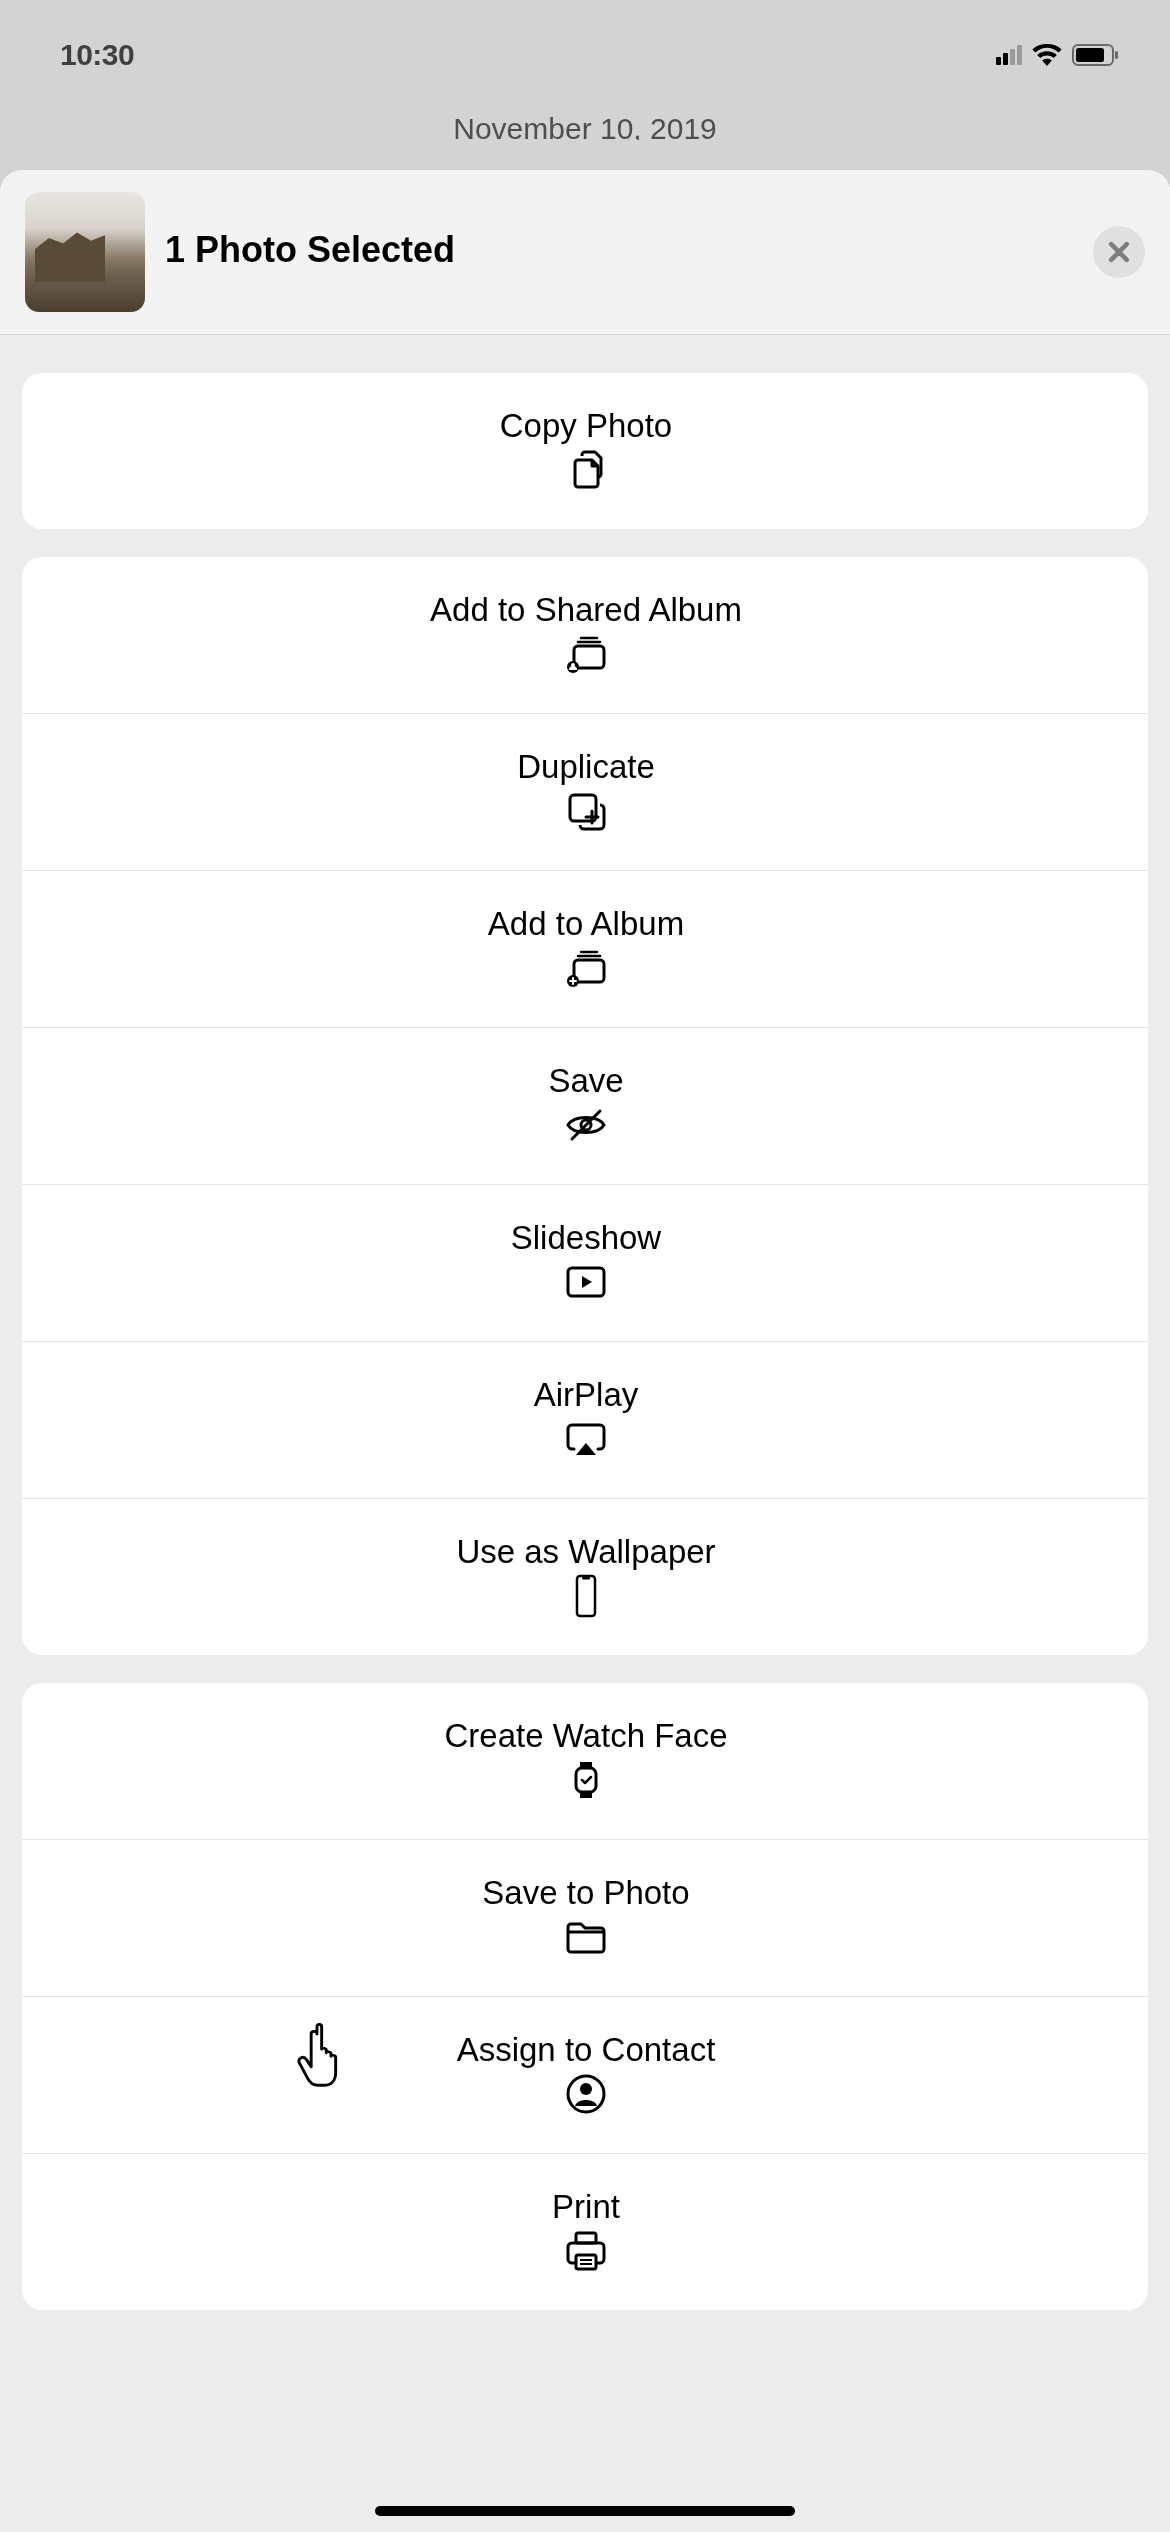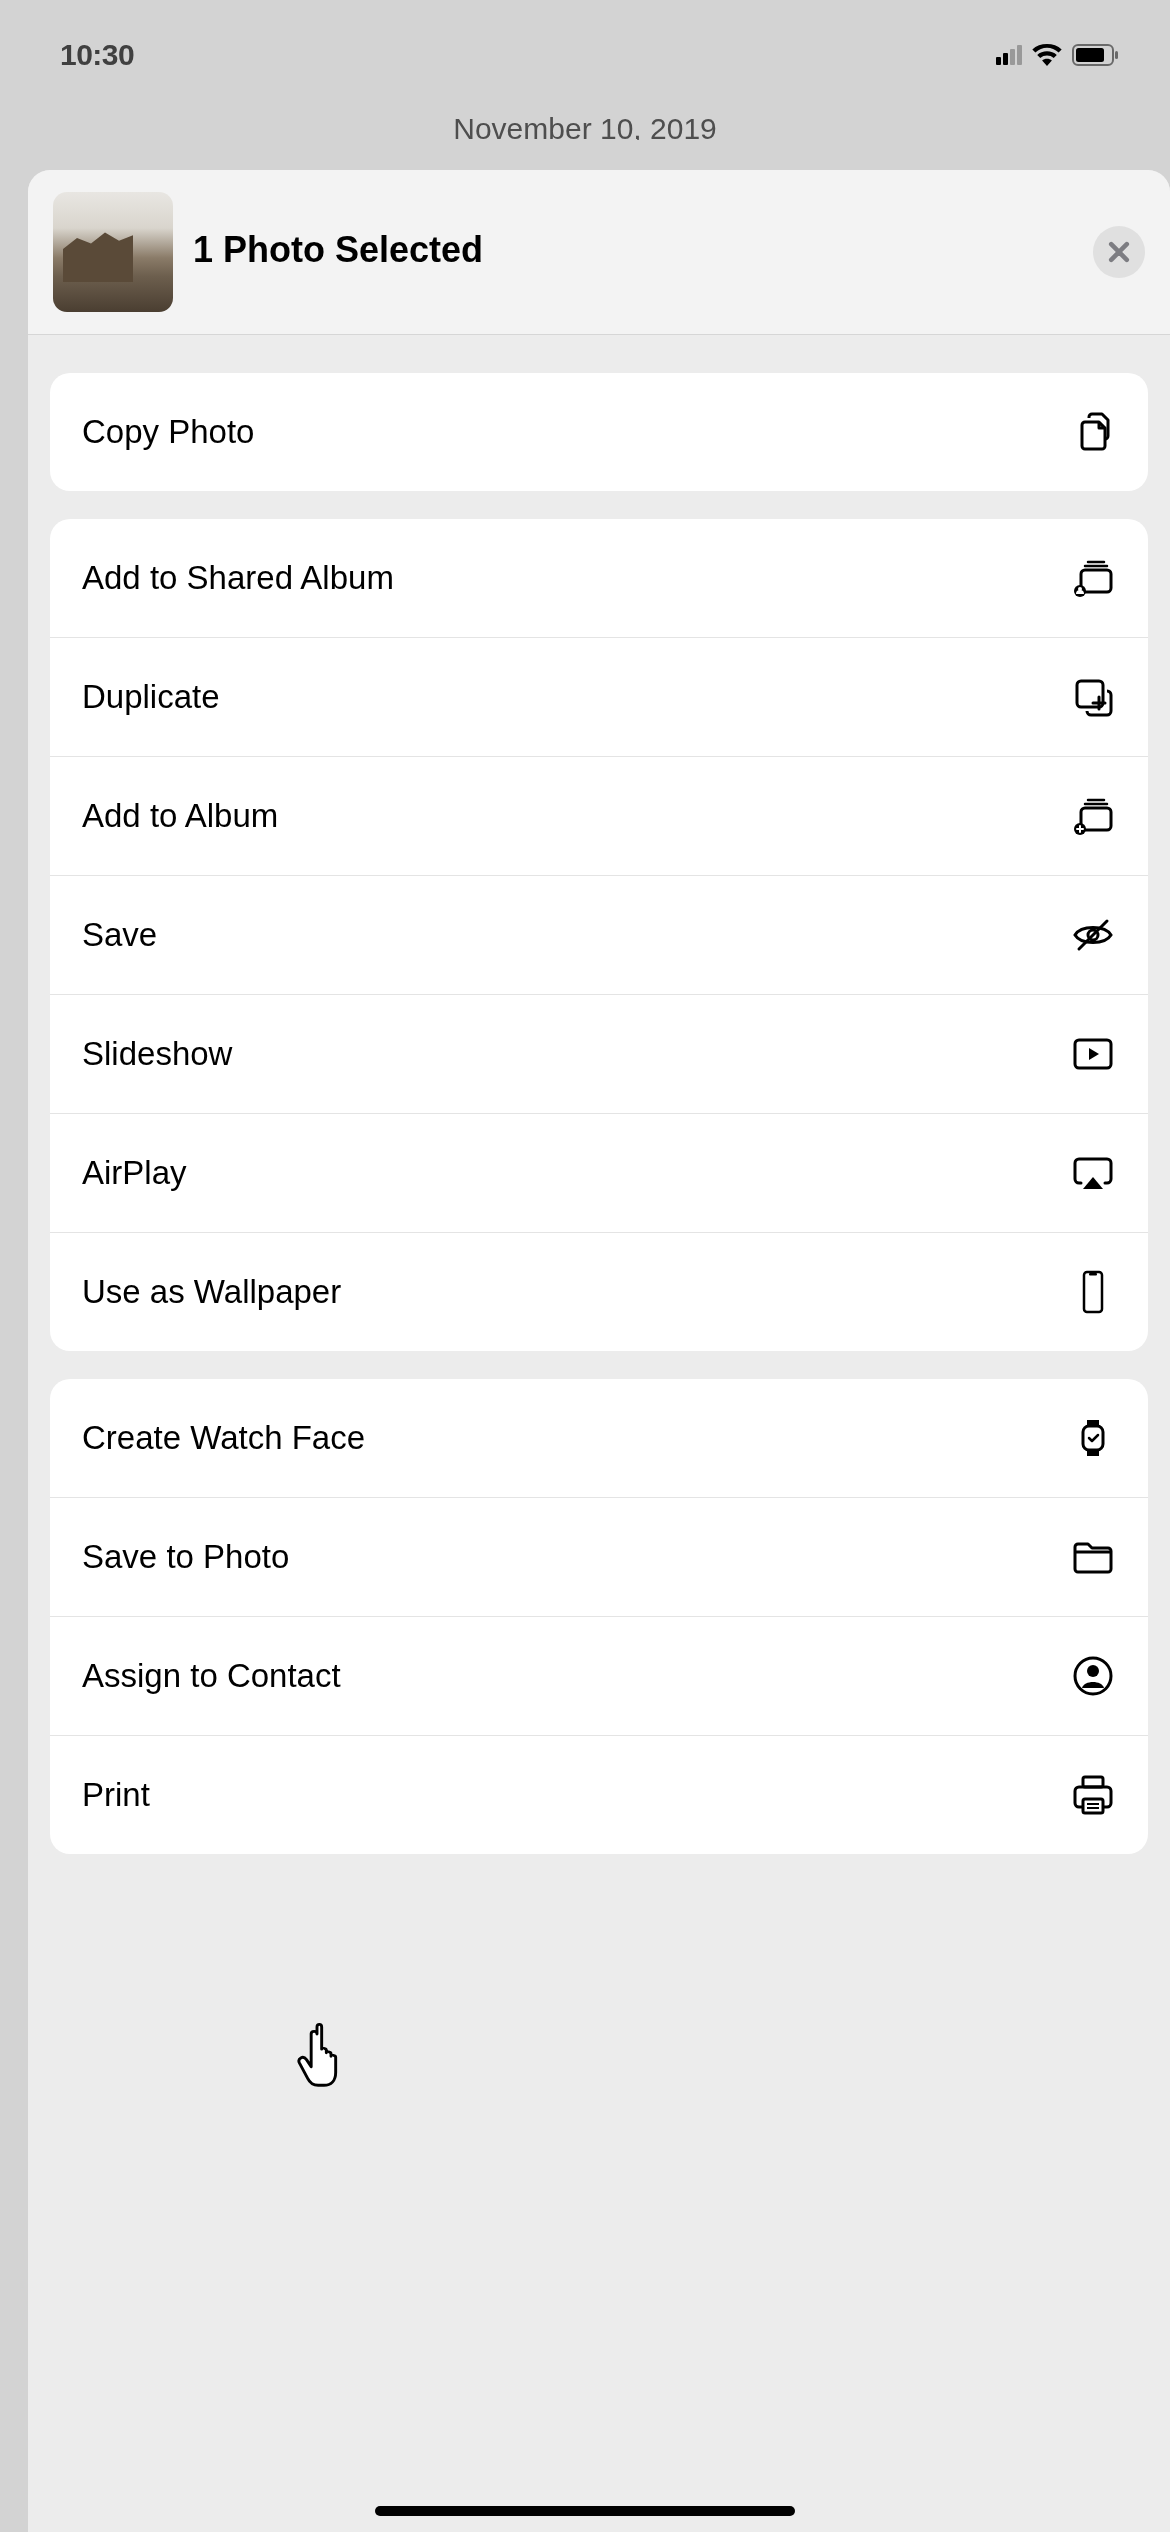--- a/index.html
+++ b/index.html
@@ -67,21 +67,20 @@
     }
     .share-sheet {
       background: #f0f0f0db;
       border-radius: 22px 22px 0 0;
       overflow: hidden;
       position: absolute;
       bottom: 0;
       left: 0;
       right: 0;
       top: 170px;
-      margin-left: 28px;
     }
     .sheet-header {
       display: flex;
       align-items: center;
       padding: 22px 25px 22px 25px;
       background: #f4f4f4de;
       border-bottom: 1px solid #d6d6d6;
       gap: 20px;
     }
     .thumbnail {
@@ -135,20 +134,21 @@
       border-radius: 20px;
       overflow: hidden;
       margin-bottom: 28px;
     }
     .action-row {
       display: flex;
       align-items: center;
       justify-content: space-between;
       padding: 34px 30px 34px 32px;
       border-bottom: 1px solid #e4e4e4;
+      flex-direction: column;
     }
     .action-row:last-child { border-bottom: none; }
     .action-label {
       font-size: 33px;
       color: #000;
       font-weight: 400;
     }
     .action-icon {
       width: 50px;
       height: 50px;

